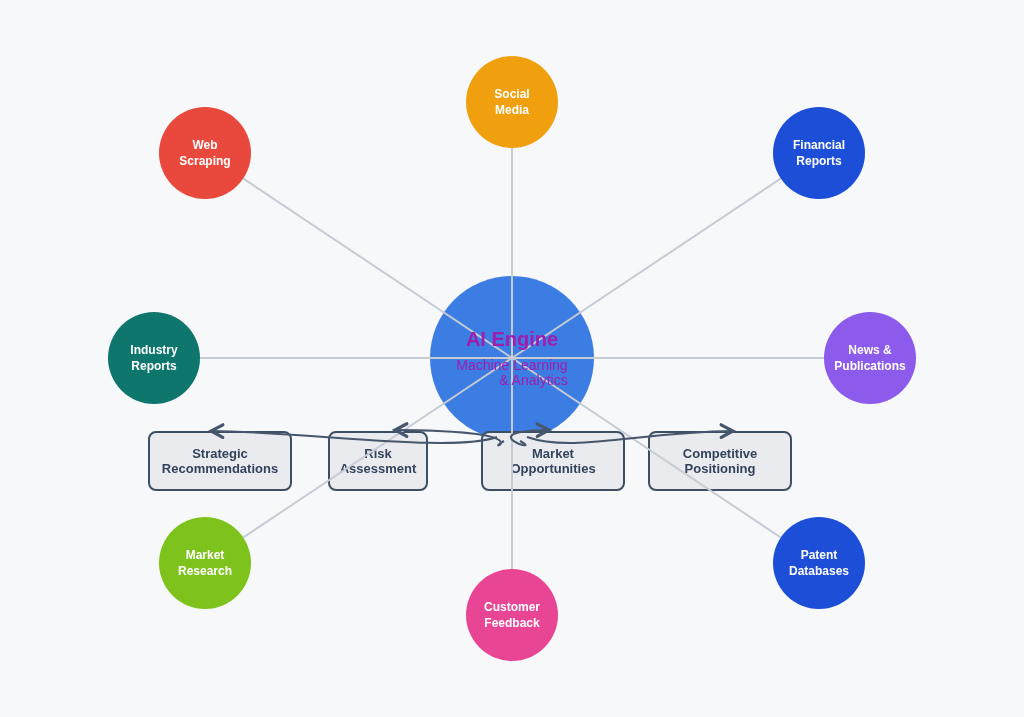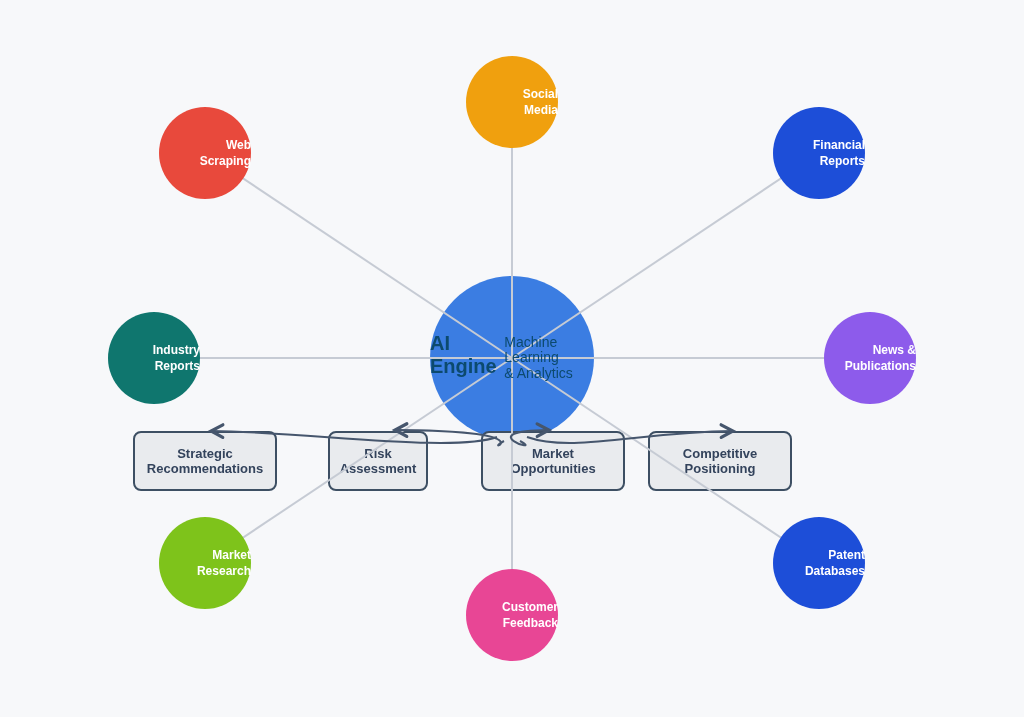--- a/index.html
+++ b/index.html
@@ -13,53 +13,53 @@
     text-align:center;font-size:23px;font-weight:bold;color:#1e2a3b;
     letter-spacing:0.2px;z-index:5;
   }
   
   .center-fill{
     position:absolute;left:430px;top:276px;width:164px;height:164px;
     border-radius:50%;background:#3b7de2;z-index:1;
   }
   .center-label{
     position:absolute;left:430px;top:276px;width:164px;height:164px;
-    display:flex;flex-direction:row;align-items:center;justify-content:center;
-    z-index:3;color:#0c4a6e;text-align:left;pointer-events:none;
+    display:flex;flex-direction:column;align-items:center;justify-content:center;
+    z-index:3;color:#a21caf;text-align:right;pointer-events:none;
   }
   .cl-title{font-size:20px;font-weight:bold;margin-bottom:7px;}
   .cl-sub{font-size:14px;line-height:15.5px;}
   
   .connectors{position:absolute;left:0;top:0;z-index:2;}
   .connectors line{stroke:#c6cbd4;stroke-width:2;}
   .connectors path.arrow{stroke:#46566d;stroke-width:2;fill:none;}
   
   .sat{
     position:absolute;width:92px;height:92px;border-radius:50%;
-    display:flex;flex-direction:column;align-items:flex-end;justify-content:center;
+    display:flex;flex-direction:column;align-items:center;justify-content:center;
     color:#ffffff;font-size:12px;font-weight:bold;line-height:16px;
     text-align:center;z-index:4;
   }
   .n-social   {left:466px;top:56px; background:#f0a00e;}
   .n-web      {left:159px;top:107px;background:#e8493c;}
   .n-financial{left:773px;top:107px;background:#1d4ed8;}
   .n-industry {left:108px;top:312px;background:#0f766e;}
   .n-news     {left:824px;top:312px;background:#8d5beb;}
   .n-mresearch{left:159px;top:517px;background:#7ec31b;}
   .n-customer {left:466px;top:569px;background:#e84695;}
   .n-patent   {left:773px;top:517px;background:#1d4ed8;}
   
   .outbox{
     position:absolute;top:431px;height:60px;box-sizing:border-box;
     background:#e9ebee;border:2px solid #3d4f63;border-radius:8px;
     display:flex;flex-direction:column;align-items:center;justify-content:center;
     color:#33435c;font-size:13px;font-weight:bold;line-height:15px;
     text-align:center;z-index:1;
   }
-  .b-strategic  {left:133px;width:144px;}
+  .b-strategic  {left:148px;width:144px;}
   .b-risk       {left:328px;width:100px;}
   .b-market     {left:481px;width:144px;}
   .b-competitive{left:648px;width:144px;}
 </style>
 </head>
 <body>
 
 <div class="stage">
 
 

